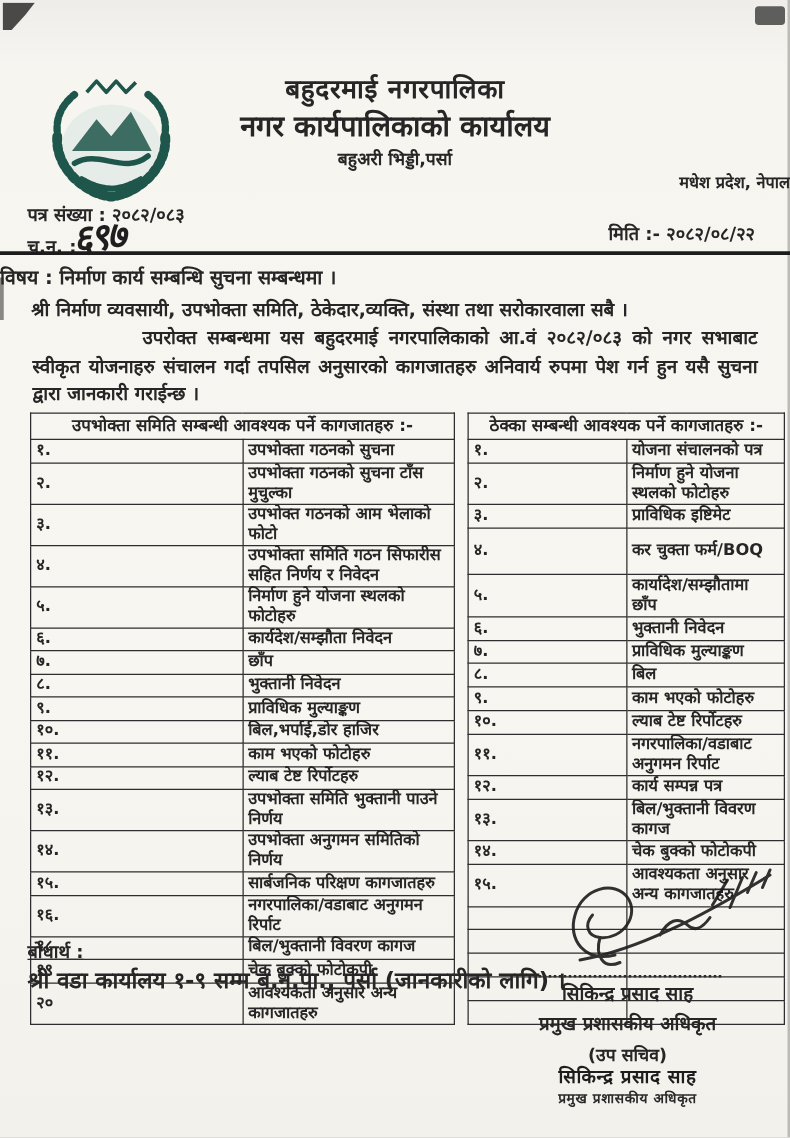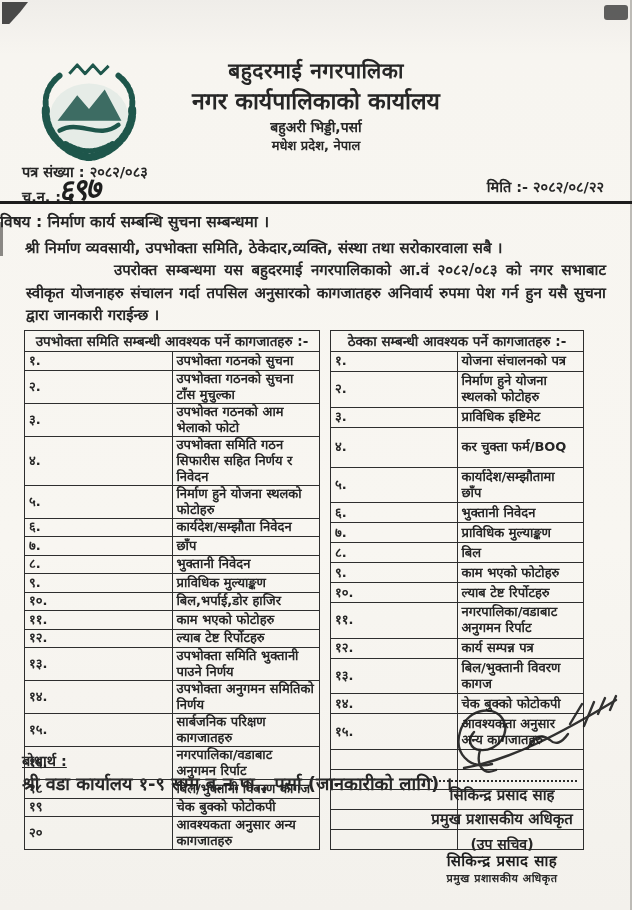--- a/index.html
+++ b/index.html
@@ -16,21 +16,21 @@
   .corner-tr{position:absolute;right:4px;top:5px;width:24px;height:15px;background:#3a3a3a;border-radius:3px;opacity:.8;}
   .edge-right{position:absolute;right:0;top:0;width:2px;height:100%;background:#bdbbb6;}
   .edge-left-mark{position:absolute;left:0;top:222px;width:3px;height:34px;background:#8a8884;}
   
   .emblem{position:absolute;left:30px;top:60px;width:118px;height:108px;}
   
   .lh{position:absolute;left:0;right:0;text-align:center;}
   .lh-muni{top:56px;font-size:21px;letter-spacing:.5px;}
   .lh-office{top:84px;font-size:23px;}
   .lh-addr1{top:117px;font-size:14px;}
-  .lh-addr2{top:136px;font-size:13px;}
+  .lh-addr2{top:136px;font-size:13px;text-align:right;}
   
   .hstamp{
     position:absolute;left:244px;top:146px;width:150px;text-align:center;
     transform:rotate(-16deg);color:rgba(72,94,82,.62);
     font-size:9px;font-weight:bold;line-height:13px;letter-spacing:1px;
   }
   .hstamp div:nth-child(odd){transform:rotate(3deg);}
   
   .meta-patra{position:absolute;left:22px;top:161px;font-size:14.5px;}
   .meta-chn{position:absolute;left:22px;top:186px;font-size:14.5px;}
@@ -51,21 +51,21 @@
   .tables{position:absolute;left:24px;top:330px;display:flex;gap:10px;z-index:1;}
   table.doc{border-collapse:collapse;table-layout:fixed;}
   table.doc th,table.doc td{
     border:1.5px solid #2e2e2e;font-size:13px;font-weight:bold;color:#262626;
     padding:0 4px;line-height:16px;vertical-align:middle;
   }
   table.doc th{height:20px;text-align:center;font-size:13.5px;}
   table.doc td{height:17.5px;}
   table.doc tr.tall td{height:36px;}
   td.num{width:30px;padding-left:7px;}
-  .t-left{width:296px;}
+  .t-left{width:340px;}
   .t-right{width:254px;}
   
   .bodartha-label{position:absolute;left:22px;top:750px;font-size:14.5px;text-decoration:underline;}
   .bodartha-line{position:absolute;left:22px;top:771px;font-size:18px;}
   .sigblock{position:absolute;right:14px;top:780px;width:232px;text-align:center;z-index:3;}
   .sig-dots{width:150px;margin:0 auto 2px auto;border-top:2.5px dotted #2b2b2b;}
   .sig-name{font-size:15px;font-weight:bold;}
   .sig-title{font-size:15px;font-weight:bold;margin-top:4px;}
   .sig-sub{font-size:14px;font-weight:bold;margin-top:6px;}
   .stamp-name{font-size:15px;font-weight:bold;color:#1d1d1d;margin-top:-3px;letter-spacing:.5px;}

